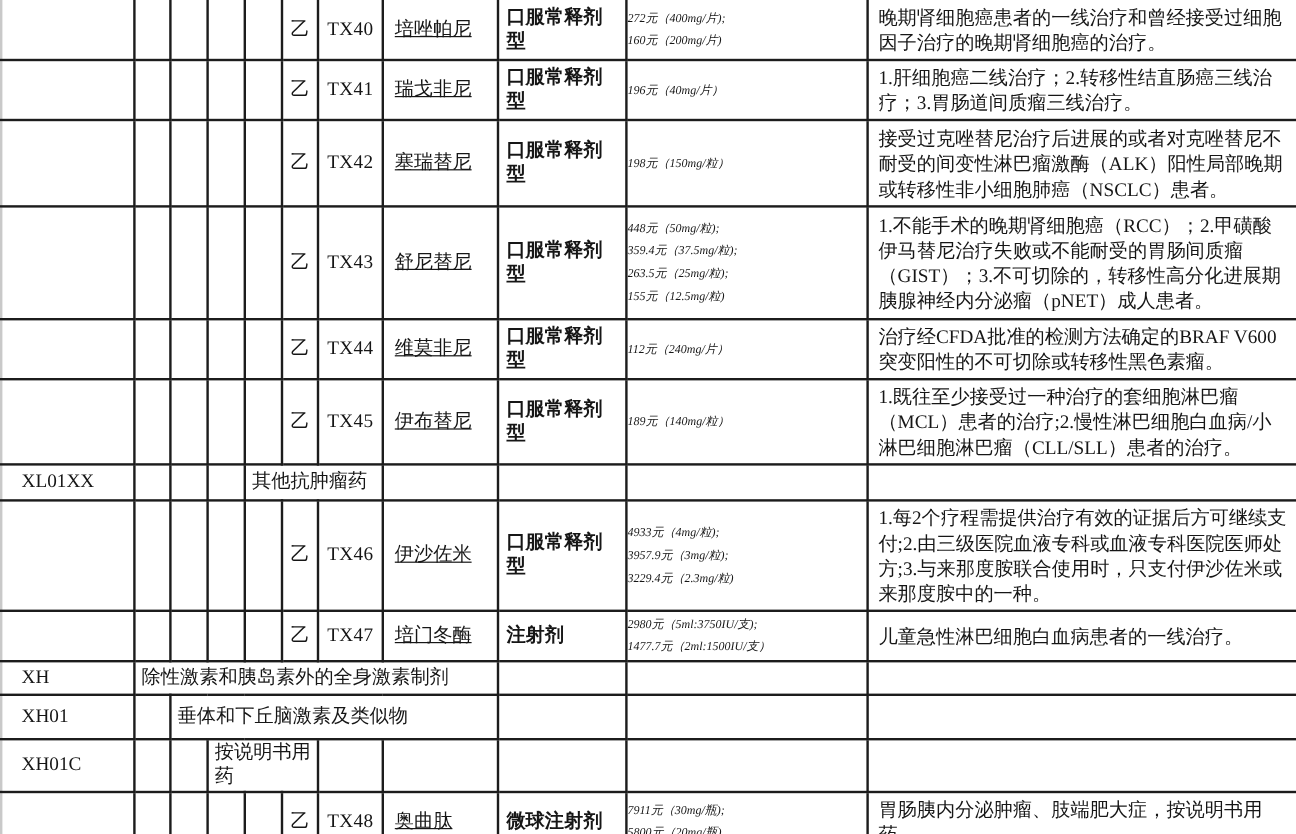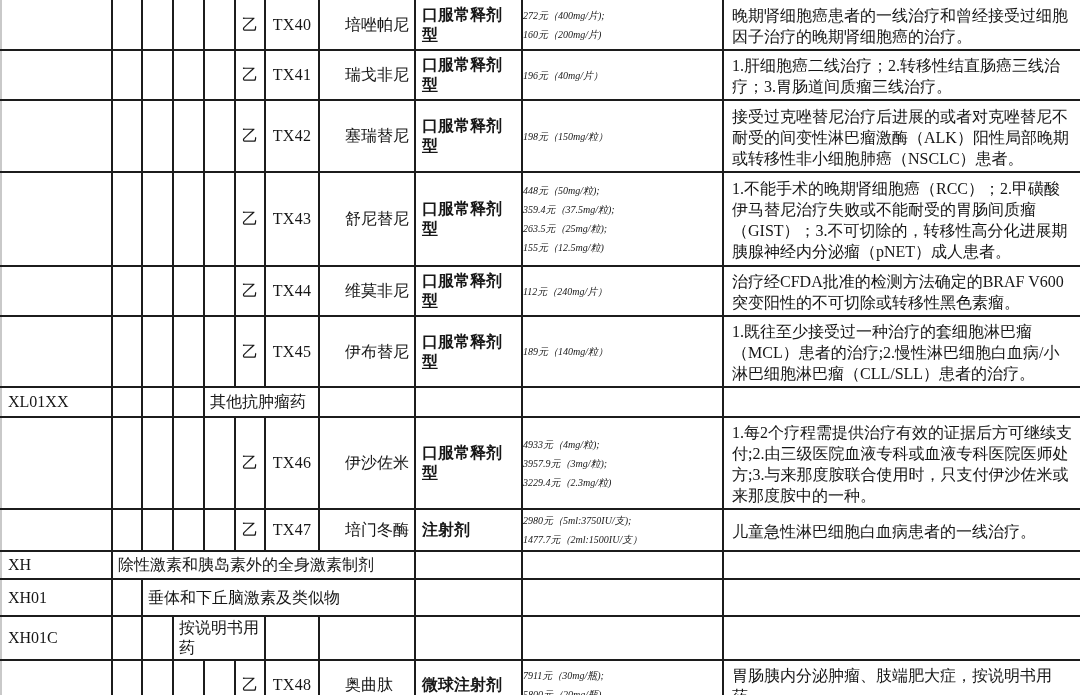--- a/index.html
+++ b/index.html
@@ -21,34 +21,34 @@
     padding: 1px 4px;
     vertical-align: middle;
     font-size: 16px;
     overflow: hidden;
     line-height: 1.25;
   }
   td:first-child { border-left: 2px solid #c9c9c9; }
   td:last-child  { border-right: none; }
   .cat  { text-align: center; padding: 0; }
   .tx   { text-align: center; padding: 0 2px; letter-spacing: 0.3px; }
-  .name { padding-left: 25px; }
+  .name { padding-left: 9px; text-decoration: underline; }
   .form { padding-left: 6px; font-weight: bold; }
   .price {
     padding-left: 0;
     font-size: 10px;
     line-height: 19px;
     white-space: pre-line;
     font-style: italic;
   }
   .ind {
     padding: 4px 6px 2px 8px;
     line-height: 21px;
   }
-  .seccode { padding-left: 6px; margin-top: 40px; }
+  .seccode { padding-left: 16px; margin-top: 40px; }
   .seclabel { padding-left: 5px; }
 </style>
 </head>
 <body>
 
 <table class="doc">
   <colgroup>
     <col style="width:111px">
       <col style="width:30px">
       <col style="width:31px">

